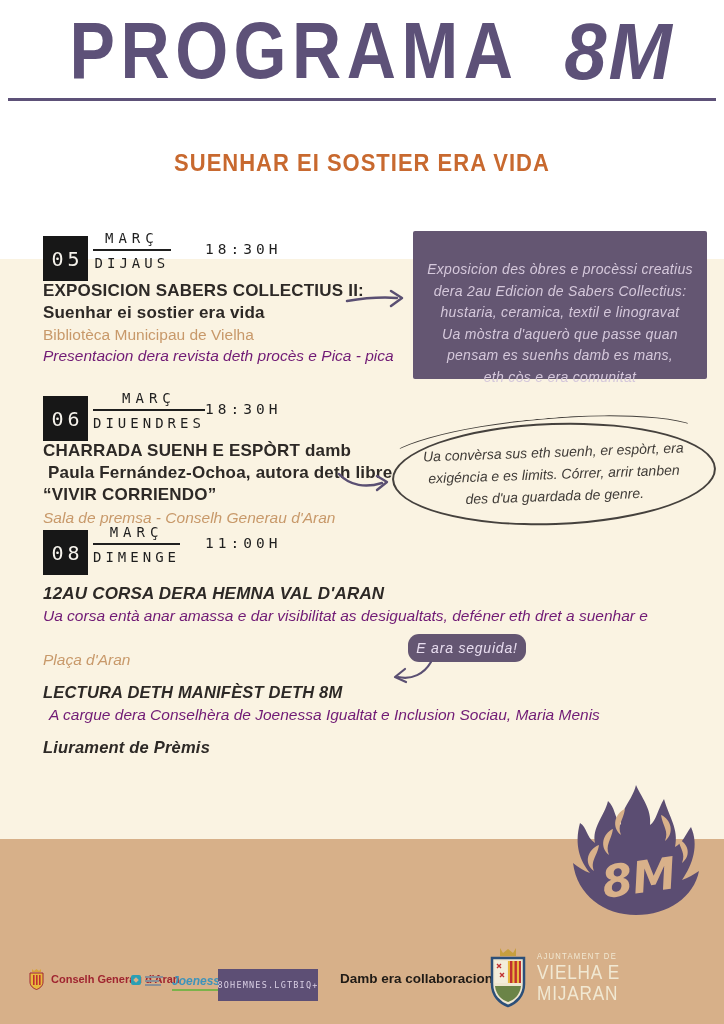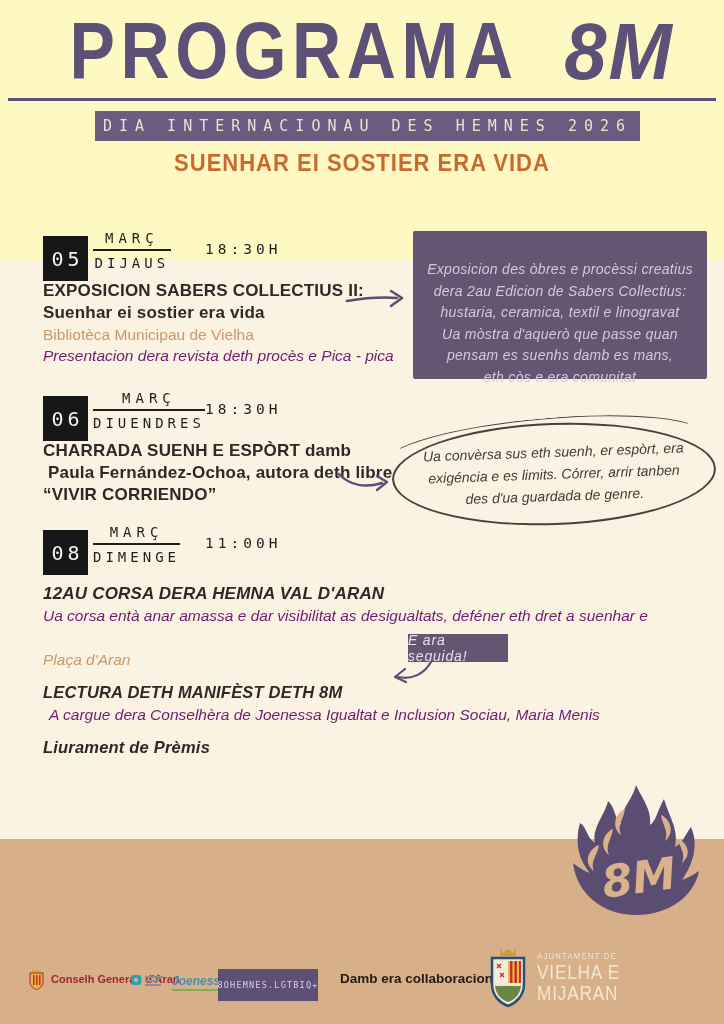--- a/index.html
+++ b/index.html
@@ -1,21 +1,21 @@
 <!DOCTYPE html>
 <html><head>
 <meta charset="utf-8">
 <style>
   html,body{margin:0;padding:0;background:#888;}
   .page{position:relative;width:724px;height:1024px;background:#faf3e2;overflow:hidden;
         font-family:"Liberation Sans",sans-serif;}
   .abs{position:absolute;}
 
   
-  .header{position:absolute;top:0;left:0;width:724px;height:259px;background:#fef9c3;}
+  .header{position:absolute;top:0;left:0;width:724px;height:259px;background:#ffffff;}
   .title-row{position:absolute;top:8px;left:0;width:100%;display:flex;justify-content:center;
              align-items:baseline;gap:26px;color:#5d5178;height:92px;}
   .title-main{font-size:74px;font-weight:600;letter-spacing:6px;transform:scale(0.92,1.08);transform-origin:center bottom;line-height:92px;}
   .title-8m{font-size:76px;font-weight:800;font-style:italic;letter-spacing:2px;transform:scaleY(1.05);transform-origin:center bottom;line-height:92px;}
   .title-rule{position:absolute;top:98px;left:8px;right:8px;height:3px;background:#5d5178;}
   .banner{position:absolute;top:111px;left:95px;width:545px;height:30px;background:#6a5b80;
           display:flex;align-items:center;justify-content:center;color:#ece1d3;
           font-family:"DejaVu Sans Mono",monospace;font-size:15px;letter-spacing:7px;white-space:nowrap;}
   .tagline{position:absolute;top:150px;left:0;width:100%;text-align:center;color:#c8692f;
            font-weight:700;font-size:22px;letter-spacing:1px;transform:scaleY(1.12);}
@@ -61,23 +61,20 @@
 <body>
 
 <div class="page">
 
   <div class="header">
     <div class="title-row">
       <span class="title-main">PROGRAMA</span>
       <span class="title-8m">8M</span>
     </div>
     <div class="title-rule"></div>
-    <div class="banner">
-      <span>DIA INTERNACIONAU DES HEMNES 2026</span>
-    </div>
     <div class="tagline">SUENHAR EI SOSTIER ERA VIDA</div>
   </div>
 
   <div class="abs day-box" style="left:43px;top:236px;">
     <span>05</span>
   </div>
   <div class="abs mw" style="left:93px;top:230px;">
     <div class="m">MARÇ</div>
     <div class="w">DIJAUS</div>
   </div>
@@ -105,20 +102,21 @@
     <span>06</span>
   </div>
   <div class="abs mw" style="left:93px;top:390px;">
     <div class="m">MARÇ</div>
     <div class="w">DIUENDRES</div>
   </div>
   <div class="abs time" style="left:205px;top:401px;">18:30H</div>
   <div class="abs etitle" style="left:43px;top:441px;">CHARRADA SUENH E ESPÒRT damb</div>
   <div class="abs etitle" style="left:48px;top:463px;">Paula Fernández-Ochoa, autora deth libre</div>
   <div class="abs etitle" style="left:43px;top:485px;">“VIVIR CORRIENDO”</div>
+  <div class="abs eloc ital" style="left:43px;top:509px;">Sala de premsa - Conselh Generau d'Aran</div>
 
   <svg class="abs" style="left:336px;top:468px;" width="58" height="28" viewBox="0 0 58 28">
     <path d="M3 6 C 14 18, 30 20, 46 15" fill="none" stroke="#5a4f72" stroke-width="2.4" stroke-linecap="round"></path>
     <path d="M41 8 L51 14 L41 22" fill="none" stroke="#5a4f72" stroke-width="2.4" stroke-linecap="round" stroke-linejoin="round"></path>
   </svg>
 
   <div class="abs bubble" style="left:392px;top:423px;width:324px;height:102px;">
     <div class="bubble-text" style="top:17px;">Ua convèrsa sus eth suenh, er espòrt, era</div>
     <div class="bubble-text" style="top:39px;">exigéncia e es limits.  Córrer, arrir tanben</div>
     <div class="bubble-text" style="top:61px;">des d'ua guardada de genre.</div>
@@ -129,21 +127,21 @@
   </div>
   <div class="abs mw" style="left:93px;top:524px;">
     <div class="m">MARÇ</div>
     <div class="w">DIMENGE</div>
   </div>
   <div class="abs time" style="left:205px;top:535px;">11:00H</div>
   <div class="abs etitle bold-ital" style="left:43px;top:584px;">12AU CORSA DERA HEMNA VAL D'ARAN</div>
   <div class="abs enote" style="left:43px;top:607px;">Ua corsa entà anar amassa  e dar visibilitat as desigualtats, deféner eth dret a suenhar e</div>
   <div class="abs eloc ital" style="left:43px;top:651px;">Plaça d'Aran</div>
 
-  <div class="abs badge" style="left:408px;top:634px;width:100px;height:28px;">E ara seguida!</div>
+  <div class="abs badge" style="left:408px;top:634px;width:118px;height:28px;border-radius:11px;">E ara seguida!</div>
 
   <svg class="abs" style="left:390px;top:660px;" width="44" height="26" viewBox="0 0 44 26">
     <path d="M41 2 C 34 14, 22 20, 8 17" fill="none" stroke="#5a4f72" stroke-width="2.2" stroke-linecap="round"></path>
     <path d="M15 9 L5 17 L16 22" fill="none" stroke="#5a4f72" stroke-width="2.2" stroke-linecap="round" stroke-linejoin="round"></path>
   </svg>
 
   <div class="abs etitle bold-ital" style="left:43px;top:683px;font-size:16.5px;">LECTURA DETH MANIFÈST DETH 8M</div>
   <div class="abs enote" style="left:49px;top:706px;">A cargue dera Conselhèra de Joenessa Igualtat e Inclusion Sociau, Maria Menis</div>
   <div class="abs etitle bold-ital" style="left:43px;top:738px;font-size:16.5px;">Liurament de Prèmis</div>
 

